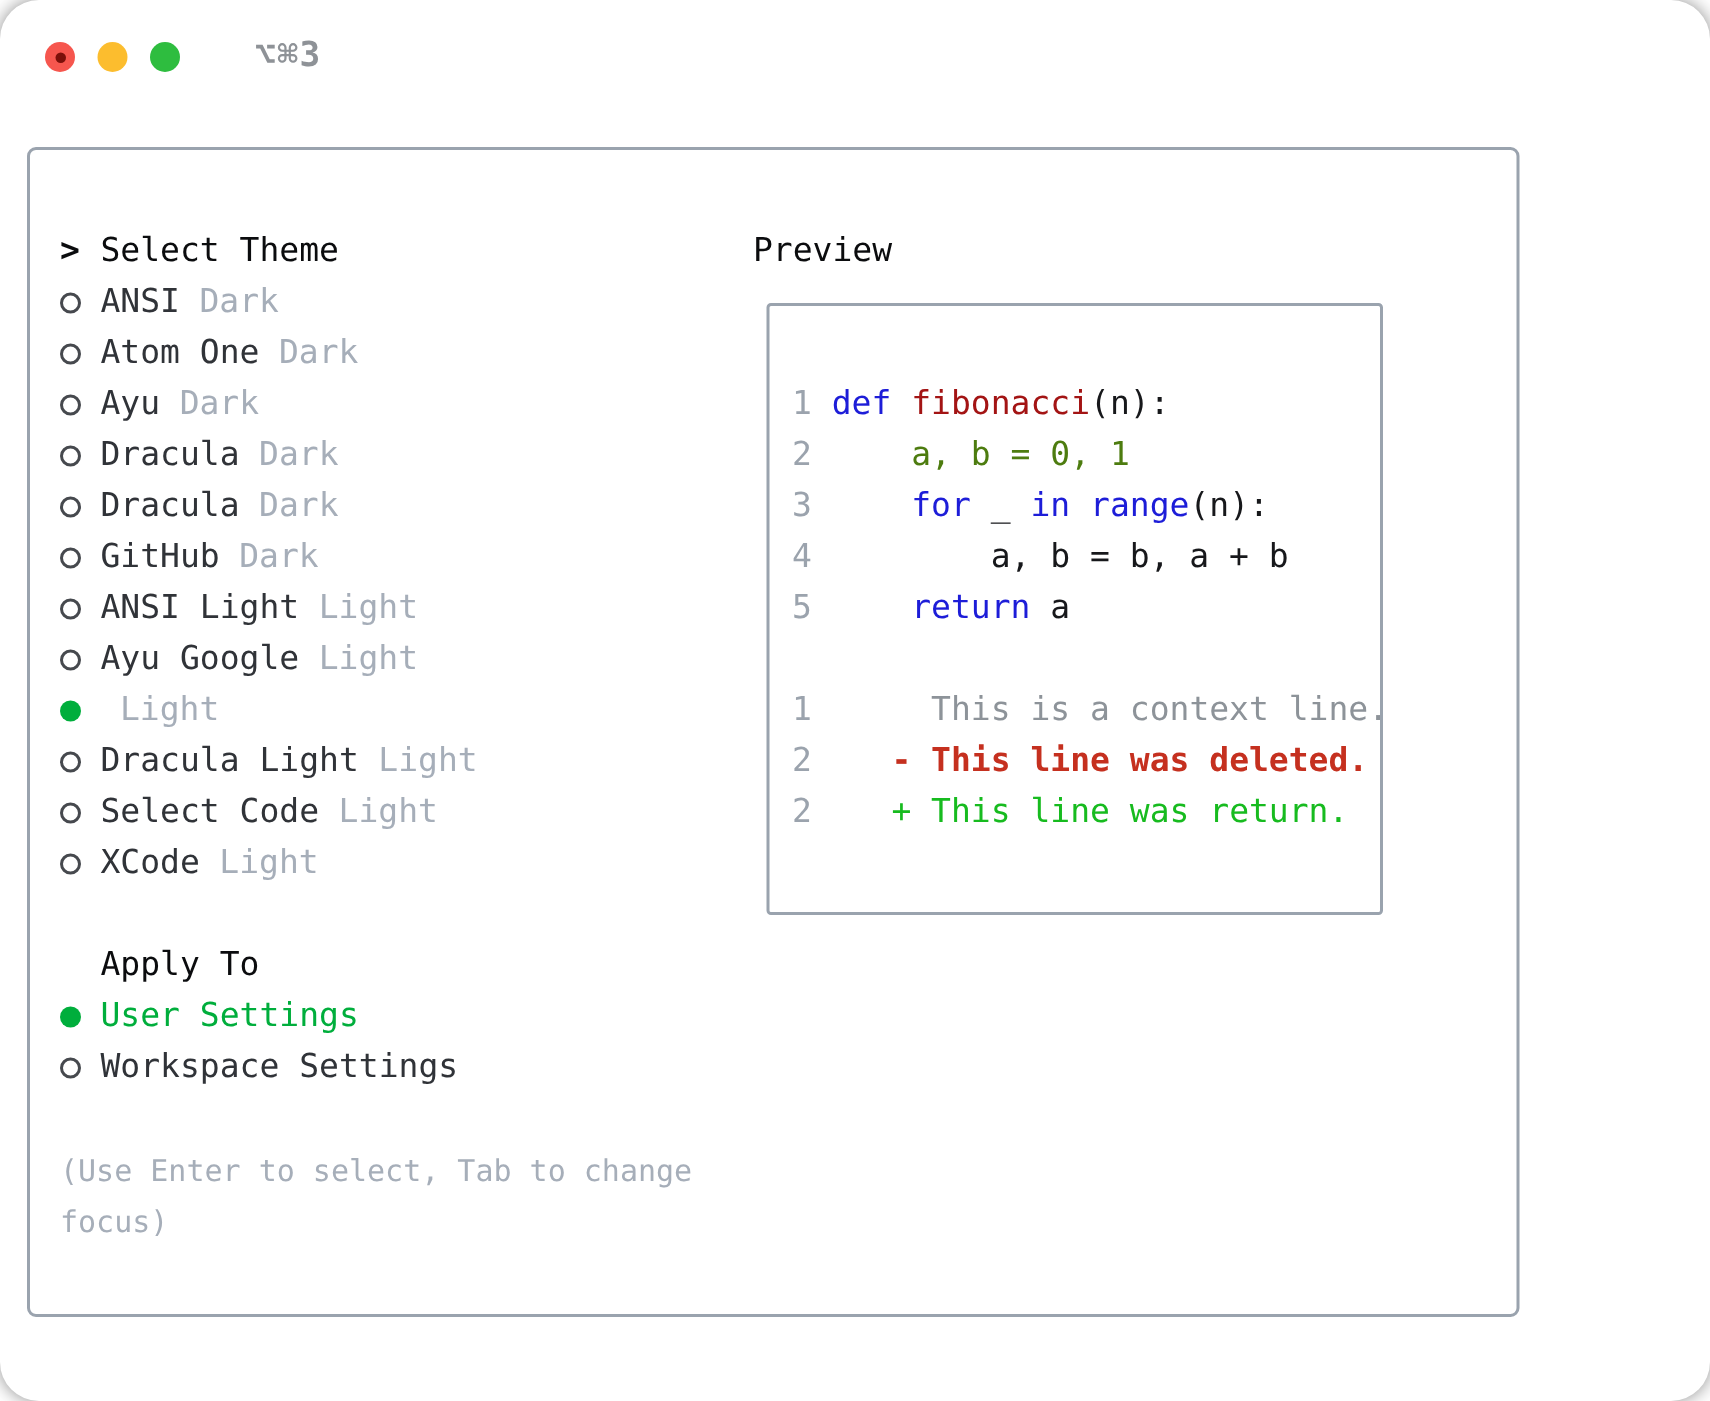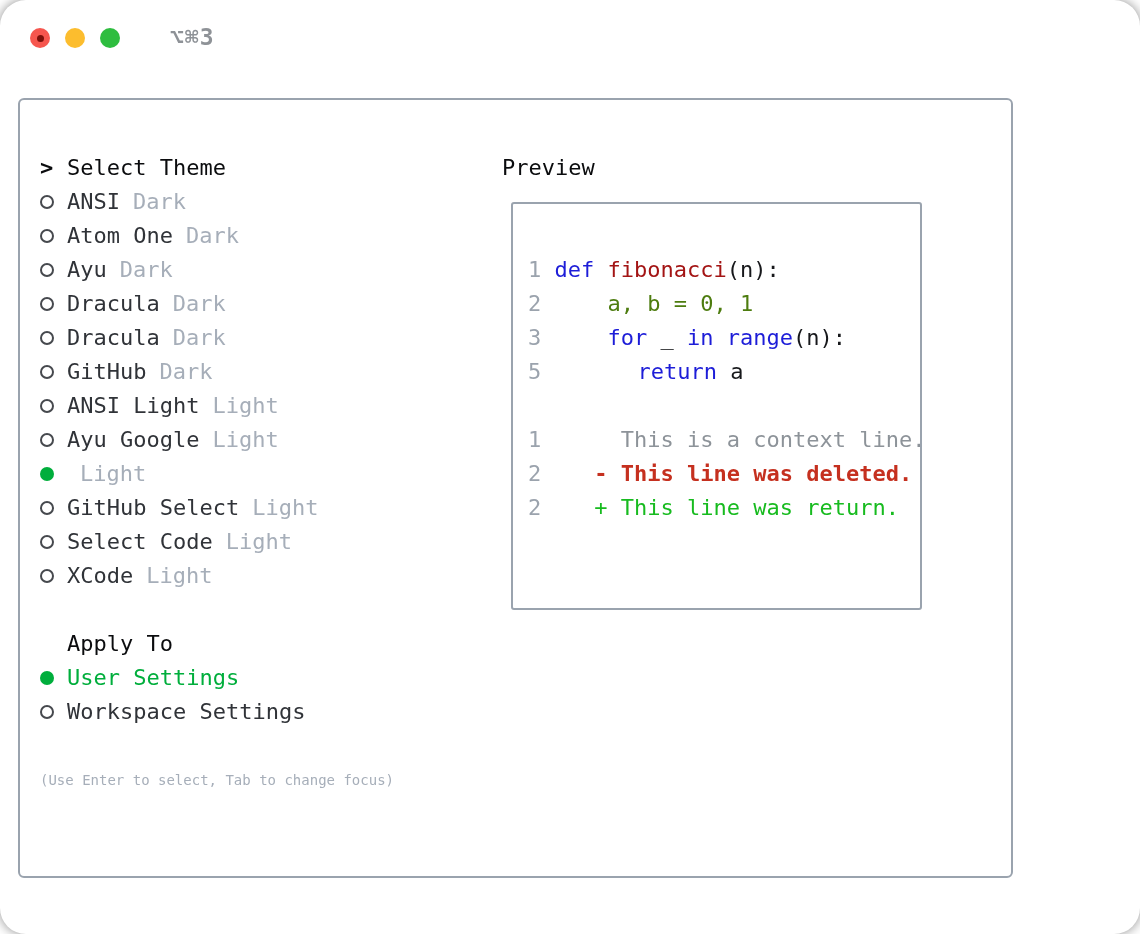--- a/index.html
+++ b/index.html
@@ -42,21 +42,21 @@
   }
   .circle.filled { border:none; background:var(--accent-green); }
   .left-col { position:absolute; left:20px; top:51px; }
   .title-label { font-weight:normal; color:var(--text-black); }
   .item-name { color:var(--text-dark); white-space:pre; }
   .item-name.selected { color:var(--accent-green); }
   .variant { color:var(--muted-gray); margin-left:13px; white-space:pre; }
   .apply-section { margin-top:34px; }
   .hint {
     margin-top:34px; max-width:428px;
-    font-size:14px; line-height:34px; color:var(--muted-gray);
+    font-size:20px; line-height:34px; color:var(--muted-gray);
   }
   
   .preview-col { position:absolute; left:482px; top:51px; }
   .preview-box {
     margin-left:9px; margin-top:17px;
     width:411px; height:408px;
     border:2px solid var(--border-gray); border-radius:3px;
     padding:49px 0 11px 15px; overflow:hidden; background:#fff;
   }
   .code-line { height:34px; font-size:22px; line-height:34px; white-space:pre; }
@@ -143,21 +143,21 @@
           <div class="row">
             <span class="marker">
               <span class="circle filled"></span>
             </span>
             <span class="variant">Light</span>
           </div>
           <div class="row">
             <span class="marker">
               <span class="circle"></span>
             </span>
-            <span class="item-name">GitHub Select</span>
+            <span class="item-name">Dracula Light</span>
             <span class="variant">Light</span>
           </div>
           <div class="row">
             <span class="marker">
               <span class="circle"></span>
             </span>
             <span class="item-name">Select Code</span>
             <span class="variant">Light</span>
           </div>
           <div class="row">
@@ -195,21 +195,22 @@
 
     <div class="preview-col">
       <div class="row">
         <span class="title-label">Preview</span>
       </div>
       <div class="preview-box">
         <div id="code-lines">
             <div class="code-line"><span style="color: rgb(155, 163, 173);">1 </span><span style="color: rgb(29, 29, 216);">def</span><span style="color: rgb(23, 24, 27);"> </span><span style="color: rgb(163, 20, 20);">fibonacci</span><span style="color: rgb(23, 24, 27);">(n):</span></div>
             <div class="code-line"><span style="color: rgb(155, 163, 173);">2 </span><span style="color: #4d7c0f;">    a, b = 0, 1</span></div>
             <div class="code-line"><span style="color: rgb(155, 163, 173);">3 </span><span style="color: rgb(23, 24, 27);">    </span><span style="color: rgb(29, 29, 216);">for</span><span style="color: rgb(23, 24, 27);"> _ </span><span style="color: rgb(29, 29, 216);">in</span><span style="color: rgb(23, 24, 27);"> </span><span style="color: rgb(29, 29, 216);">range</span><span style="color: rgb(23, 24, 27);">(n):</span></div>
-            <div class="code-line"><span style="color: rgb(155, 163, 173);">5 </span><span style="color: rgb(23, 24, 27);">    </span><span style="color: rgb(29, 29, 216); margin-left: 30px;">return</span><span style="color: rgb(23, 24, 27);"> a</span></div>
+            <div class="code-line"><span style="color: rgb(155, 163, 173);">4 </span><span style="color: rgb(23, 24, 27);">        a, b = b, a + b</span></div>
+            <div class="code-line"><span style="color: rgb(155, 163, 173);">5 </span><span style="color: rgb(23, 24, 27);">    </span><span style="color: rgb(29, 29, 216);">return</span><span style="color: rgb(23, 24, 27);"> a</span></div>
             <div class="code-line"></div>
             <div class="code-line"><span style="color: rgb(155, 163, 173);">1 </span><span style="color: rgb(23, 24, 27);">     </span><span style="color: rgb(141, 147, 153);">This is a context line.</span></div>
             <div class="code-line"><span style="color: rgb(155, 163, 173);">2 </span><span style="color: rgb(23, 24, 27);">   </span><span style="color: rgb(197, 48, 31); font-weight: bold;">- This line was deleted.</span></div>
             <div class="code-line"><span style="color: rgb(155, 163, 173);">2 </span><span style="color: rgb(23, 24, 27);">   </span><span style="color: rgb(23, 187, 31);">+ This line was return.</span></div>
           </div>
       </div>
     </div>
 
   </div>
 </div>

